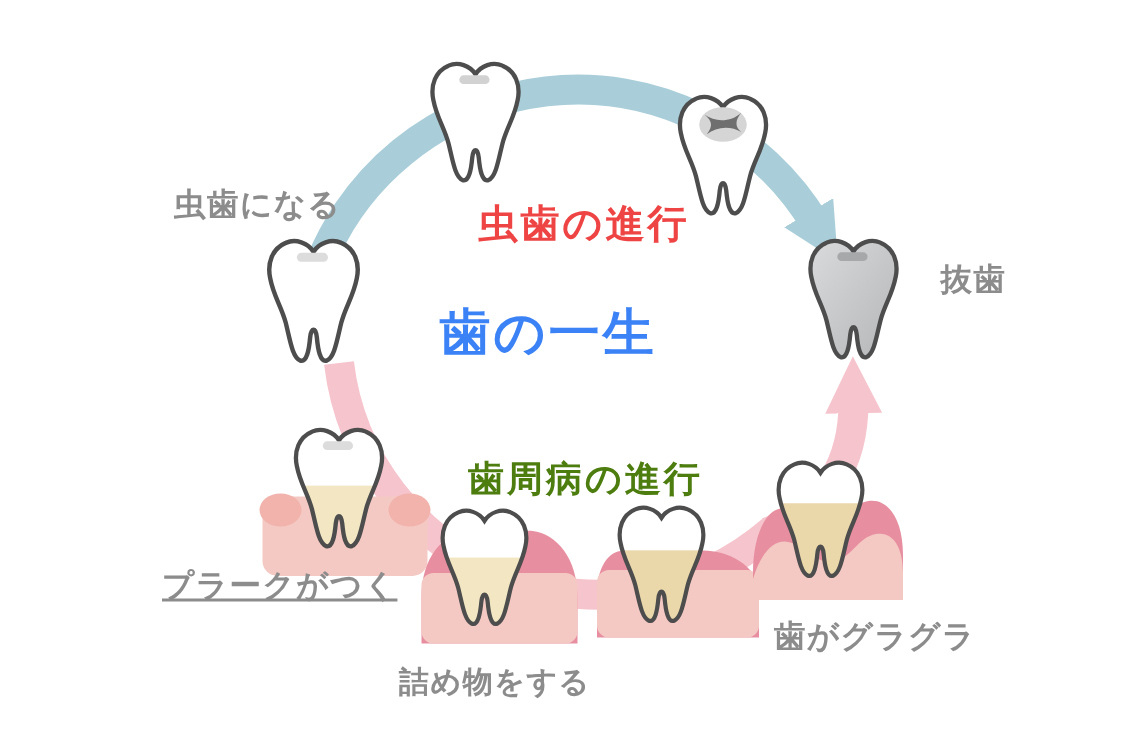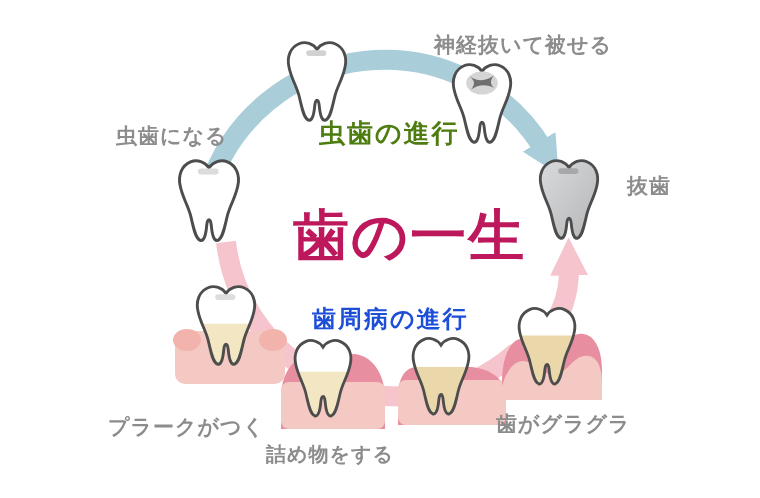--- a/index.html
+++ b/index.html
@@ -2,23 +2,23 @@
 <html><head>
 <meta charset="utf-8">
 <style>
   html,body{margin:0;padding:0;background:#ffffff;}
   body{font-family:"Liberation Sans","DejaVu Sans",sans-serif;}
   #stage{position:relative;width:760px;height:498px;background:#ffffff;overflow:hidden;}
   #art{position:absolute;left:0;top:0;}
   .label{position:absolute;color:#8c8c8c;font-weight:600;font-size:21px;white-space:nowrap;letter-spacing:1px;}
   .label.small{font-size:20px;}
   .flow-label{position:absolute;font-weight:800;white-space:nowrap;letter-spacing:2px;}
-  .flow-label.decay{color:#4d7c0f;font-size:26px;left:319px;top:116px;}
-  .flow-label.perio{color:#1d4ed8;font-size:24px;left:312px;top:303px;}
-  .title{position:absolute;left:293px;top:199px;color:#be185d;font-weight:900;font-size:56px;letter-spacing:2px;white-space:nowrap;}
+  .flow-label.decay{color:#ef4444;font-size:26px;left:319px;top:132px;}
+  .flow-label.perio{color:#4d7c0f;font-size:24px;left:312px;top:303px;}
+  .title{position:absolute;left:293px;top:199px;color:#3b82f6;font-weight:900;font-size:34px;letter-spacing:2px;white-space:nowrap;}
   .bone{left:392px;top:432px;width:116px;text-align:center;white-space:normal;line-height:27px;font-size:21px;}
 </style>
 </head>
 <body>
 
 <div id="stage">
 
   <svg id="art" width="760" height="498" viewBox="0 0 760 498">
     <defs>
       <path id="tp" d="M50,16 C45,8 34,4 25,8 C13,13 8,26 11,40 C14,56 21,65 25,80 C29,96 31,111 38,114 C44,116 46,104 47,93 C48,84 52,84 53,93 C54,104 56,116 62,114 C69,111 71,96 75,80 C79,65 86,56 89,40 C92,26 87,13 75,8 C66,4 55,8 50,16 Z"></path>
@@ -107,19 +107,18 @@
       <rect x="35" y="17" width="28" height="8" rx="4" fill="#a6a8aa"></rect>
     </g>
   </svg>
 
   <div class="title">歯の一生</div>
 
   <div class="flow-label decay">虫歯の進行</div>
   <div class="flow-label perio">歯周病の進行</div>
 
   <div class="label" style="left:116px;top:122px;">虫歯になる</div>
-  <div class="label" style="left:434px;top:31px;">神経抜いて被せる</div>
   <div class="label" style="left:615px;top:172px;margin-left:12px;">抜歯</div>
-  <div class="label" style="left:108px;top:413px;">プラークがつく</div>
+  <div class="label" style="left:108px;top:376px;text-decoration:underline;">プラークがつく</div>
   <div class="label small" style="left:266px;top:441px;">詰め物をする</div>
-  <div class="label" style="left:496px;top:410px;">歯がグラグラ</div>
+  <div class="label" style="left:516px;top:410px;">歯がグラグラ</div>
 
 </div>
 
 </body></html>

